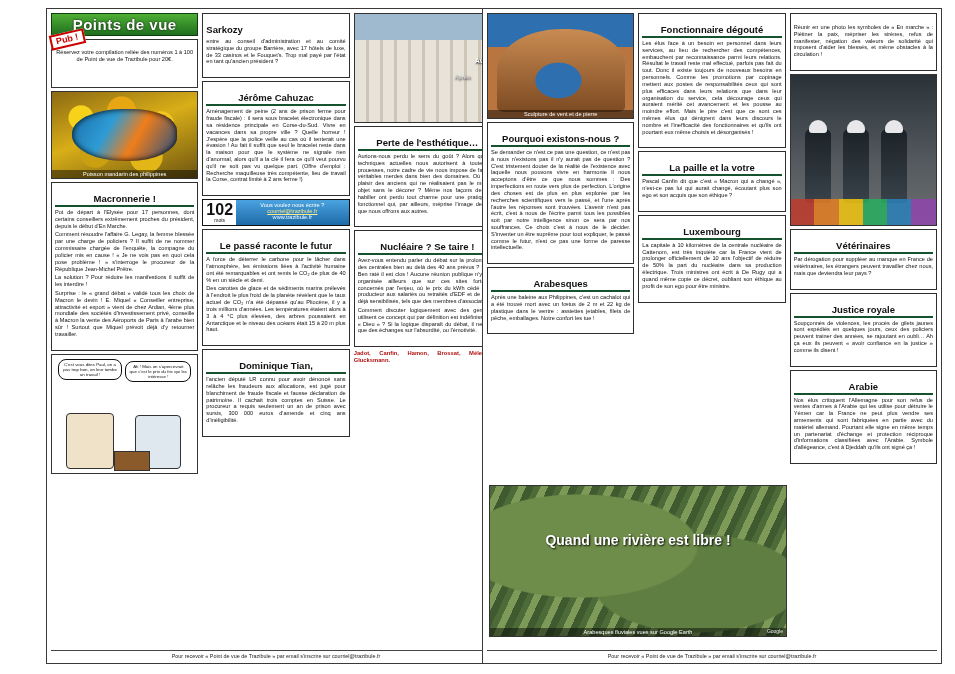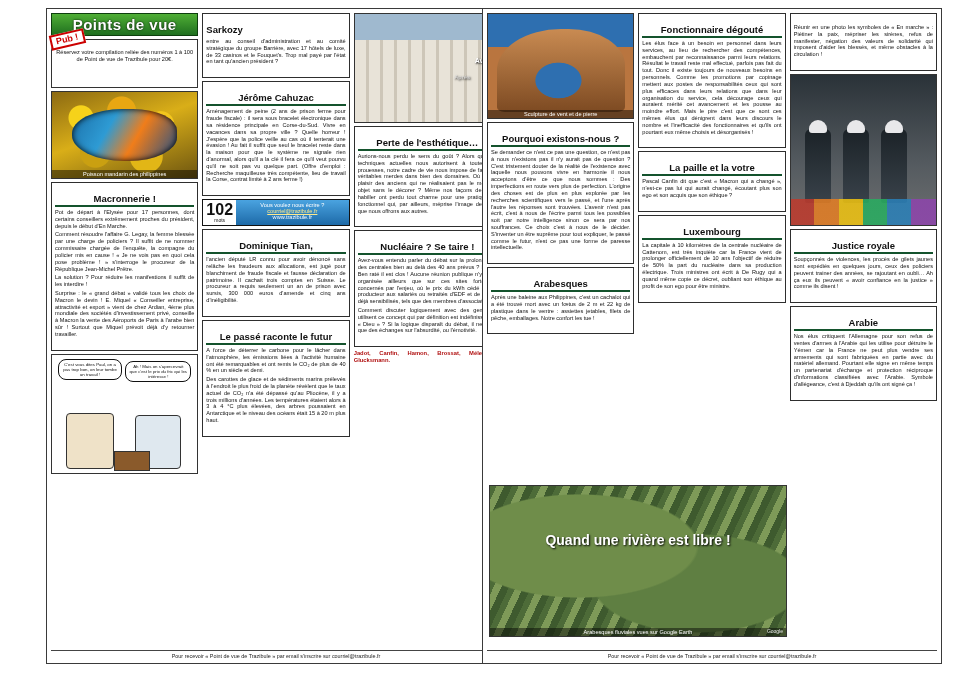--- a/index.html
+++ b/index.html
@@ -117,28 +117,28 @@
           <small>mots</small>
         </div>
         <div class="r">
           <div>Vous voulez nous écrire ?</div>
           <div><a href="#">courriel@trazibule.fr</a></div>
           <div>www.trazibule.fr</div>
         </div>
       </div>
 
       <div class="art">
-        <h3>Dominique Tian,</h3>
-        <p>l'ancien député LR connu pour avoir dénoncé sans relâche les fraudeurs aux allocations, est jugé pour blanchiment de fraude fiscale et fausse déclaration de patrimoine. Il cachait trois comptes en Suisse. Le procureur a requis seulement un an de prison avec sursis, 300 000 euros d'amende et cinq ans d'inéligibilité.</p>
-      </div>
-
-      <div class="art">
         <h3>Le passé raconte le futur</h3>
         <p>A force de déterrer le carbone pour le lâcher dans l'atmosphère, les émissions liées à l'activité humaine ont été remarquables et ont remis le CO₂ de plus de 40 % en un siècle et demi.</p>
         <p>Des carottes de glace et de sédiments marins prélevés à l'endroit le plus froid de la planète révèlent que le taux actuel de CO₂ n'a été dépassé qu'au Pliocène, il y a trois millions d'années. Les températures étaient alors à 3 à 4 °C plus élevées, des arbres poussaient en Antarctique et le niveau des océans était 15 à 20 m plus haut.</p>
+      </div>
+
+      <div class="art">
+        <h3>Dominique Tian,</h3>
+        <p>l'ancien député LR connu pour avoir dénoncé sans relâche les fraudeurs aux allocations, est jugé pour blanchiment de fraude fiscale et fausse déclaration de patrimoine. Il cachait trois comptes en Suisse. Le procureur a requis seulement un an de prison avec sursis, 300 000 euros d'amende et cinq ans d'inéligibilité.</p>
       </div>
     </div>
 
     <div class="col" style="width:148px">
       <div class="photo bldg">
         <div class="av">Avant</div>
         <div class="av2">Après</div>
       </div>
 
       <div class="art">
@@ -206,20 +206,24 @@
 
       <div class="photo police">
         <div class="fig" style="left:14px"></div>
         <div class="hel" style="left:18px;bottom:92px"></div>
         <div class="fig" style="left:52px"></div>
         <div class="hel" style="left:56px;bottom:92px"></div>
         <div class="fig" style="left:90px"></div>
         <div class="hel" style="left:94px;bottom:92px"></div>
       </div>
 
+      <div class="art">
+        <h3>Vétérinaires</h3>
+        <p>Par dérogation pour suppléer au manque en France de vétérinaires, les étrangers peuvent travailler chez nous, mais que deviendra leur pays ?</p>
+      </div>
 
       <div class="art">
         <h3>Justice royale</h3>
         <p>Soupçonnés de violences, les procès de gilets jaunes sont expédiés en quelques jours, ceux des policiers peuvent trainer des années, se rajoutant en oubli… Ah ça eux ils peuvent « avoir confiance en la justice » comme ils disent !</p>
       </div>
 
       <div class="art">
         <h3>Arabie</h3>
         <p>Nos élus critiquent l'Allemagne pour son refus de ventes d'armes à l'Arabie qui les utilise pour détruire le Yémen car la France ne peut plus vendre ses armements qui sont fabriquées en partie avec du matériel allemand. Pourtant elle signe en même temps un partenariat d'échange et protection réciproque d'informations classifiées avec l'Arabie. Symbole d'allégeance, c'est à Djeddah qu'ils ont signé ça !</p>
       </div>

